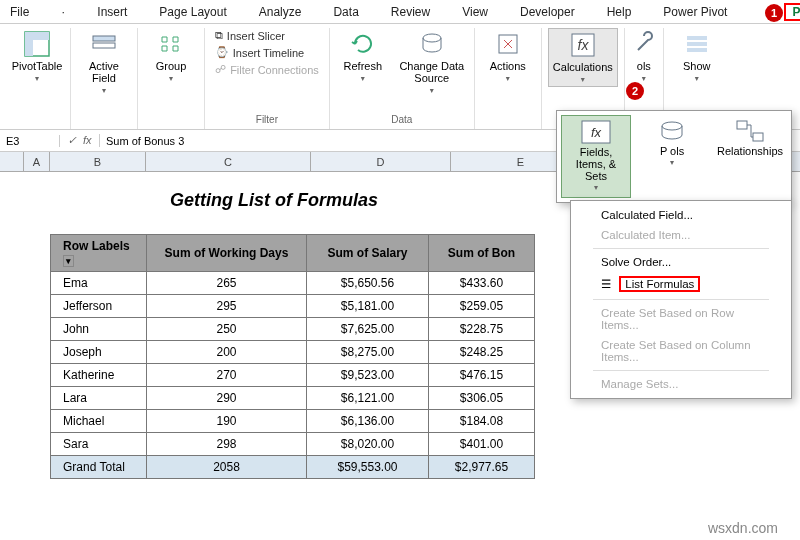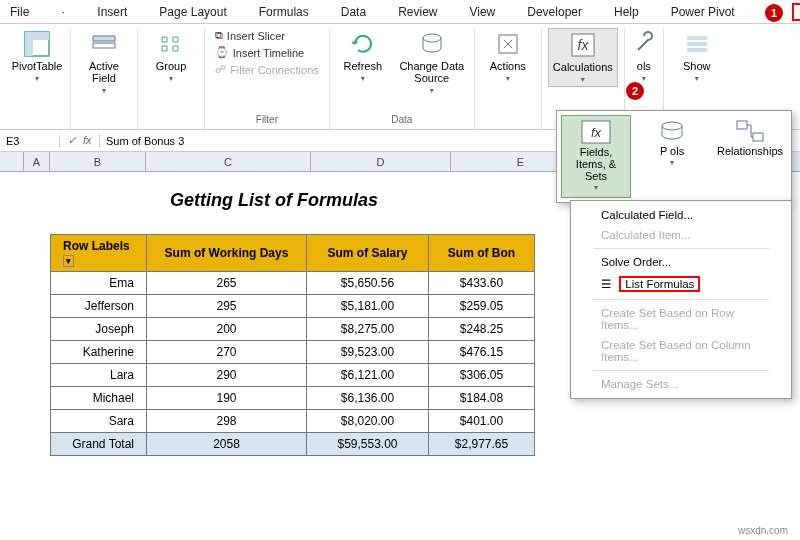--- a/index.html
+++ b/index.html
@@ -35,52 +35,52 @@
 
 .colhdr { display: flex; height: 20px; background: #e8eef5; border-bottom: 1px solid #aaa; }
 .corner { width: 24px; border-right: 1px solid #aaa; }
 .ch { border-right: 1px solid #aaa; text-align: center; font-size: 11px; color: #444; line-height: 20px; }
 
 
 .sheet { position: relative; }
 .title { position: absolute; top: 18px; left: 170px; font-size: 18px; font-style: italic; font-weight: 700; }
 .pt { position: absolute; top: 62px; left: 50px; border-collapse: collapse; }
 .pt th, .pt td { border: 1px solid #777; padding: 4px 12px; font-size: 12px; text-align: center; }
-.pt th { background: #eab308; font-weight: 700; }
+.pt th { background: #a3a3a3; font-weight: 700; }
 .pt tr.total td { background: #d6e4ef; font-weight: 400; }
-.pt td:first-child { text-align: right; margin-left: 7px; }
+.pt td:first-child { text-align: left; margin-left: 7px; }
 .dd { font-size: 9px; border: 1px solid #888; padding: 0 2px; }
 
 
 .popup1 { position: absolute; top: 110px; left: 556px; width: 236px; background: #fff; border: 1px solid #999; box-shadow: 3px 3px 8px rgba(0,0,0,0.25); padding: 4px; z-index: 10; }
 .popup1-row { display: flex; gap: 6px; }
 .pop-big { display: flex; flex-direction: column; align-items: center; width: 74px; padding: 4px; font-size: 11px; text-align: center; line-height: 1.1; gap: 2px; }
 .pop-big.sel { background: #cfe3cf; border: 1px solid #6fa36f; }
 .pop-big .ico { width: 30px; height: 24px; }
 
 .popup2 { position: absolute; top: 200px; left: 570px; width: 222px; background: #fff; border: 1px solid #999; box-shadow: 3px 3px 8px rgba(0,0,0,0.25); padding: 4px 16px; z-index: 11; }
 .menu-item { display: flex; align-items: center; gap: 8px; padding: 4px 14px; font-size: 11.5px; cursor: pointer; }
 .menu-item.disabled { color: #aaa; }
 .sep { height: 1px; background: #ddd; margin: 3px 6px; }
 
 
 .callout { position: absolute; width: 18px; height: 18px; border-radius: 50%; background: #c00; color: #fff; font-size: 11px; font-weight: 700; display: flex; align-items: center; justify-content: center; }
 
-.watermark { position: absolute; right: 12px; bottom: 4px; font-size: 10px; color: #888; }
+.watermark { position: absolute; right: 22px; bottom: 4px; font-size: 14px; color: #888; }
 svg { display: block; }
 </style>
 </head>
 <body>
 
 <div class="tabs">
   <span class="tab">File</span>
   <span class="tab">·</span>
   <span class="tab">Insert</span>
   <span class="tab">Page Layout</span>
-  <span class="tab">Formulas</span>
+  <span class="tab">Analyze</span>
   <span class="tab">Data</span>
   <span class="tab">Review</span>
   <span class="tab">View</span>
   <span class="tab">Developer</span>
   <span class="tab">Help</span>
   <span class="tab">Power Pivot</span>
   <span class="tab active red-box">PivotTable Analyze</span>
   <span class="tab">ign</span>
 </div>
 
@@ -259,20 +259,26 @@
           <td>$5,650.56</td>
           <td>$433.60</td>
         </tr>
     <tr>
           <td>Jefferson</td>
           <td>295</td>
           <td>$5,181.00</td>
           <td>$259.05</td>
         </tr>
     <tr>
+          <td>John</td>
+          <td>250</td>
+          <td>$7,625.00</td>
+          <td>$228.75</td>
+        </tr>
+    <tr>
           <td>Joseph</td>
           <td>200</td>
           <td>$8,275.00</td>
           <td>$248.25</td>
         </tr>
     <tr>
           <td>Katherine</td>
           <td>270</td>
           <td>$9,523.00</td>
           <td>$476.15</td>

